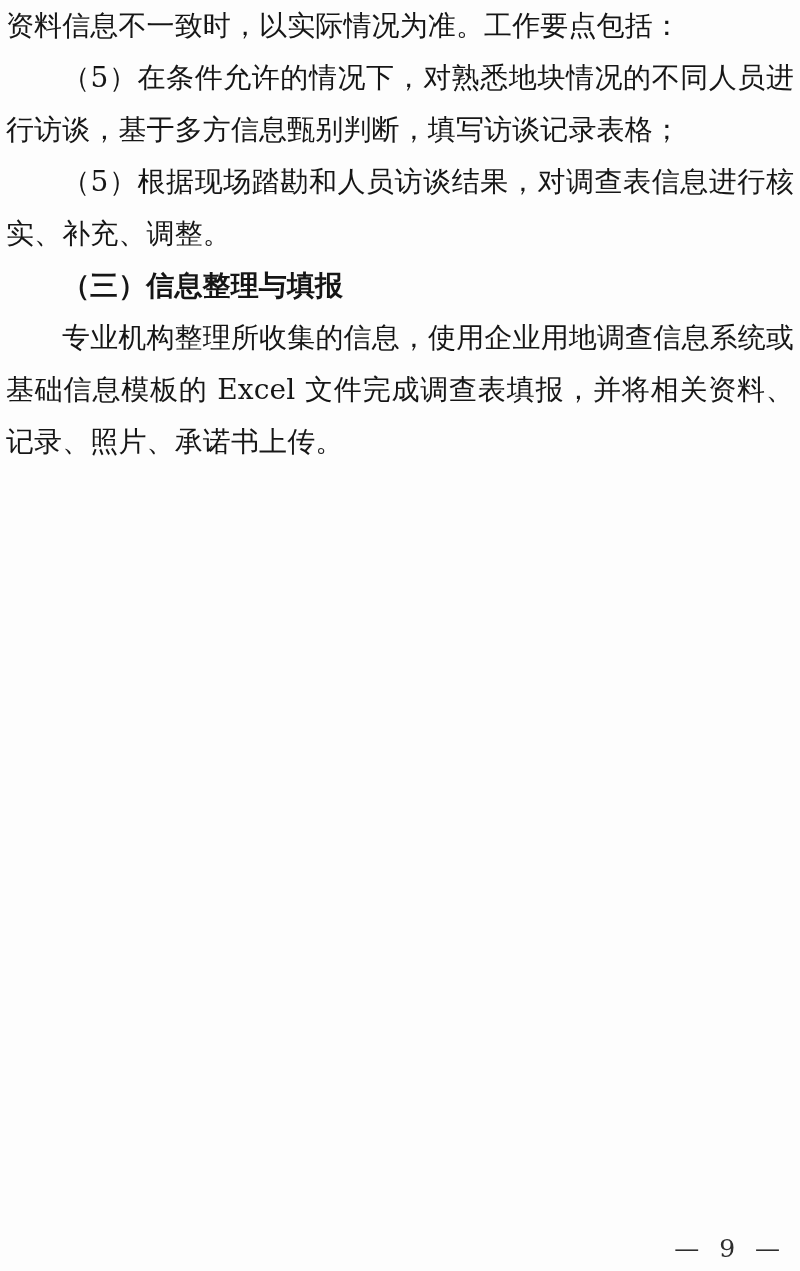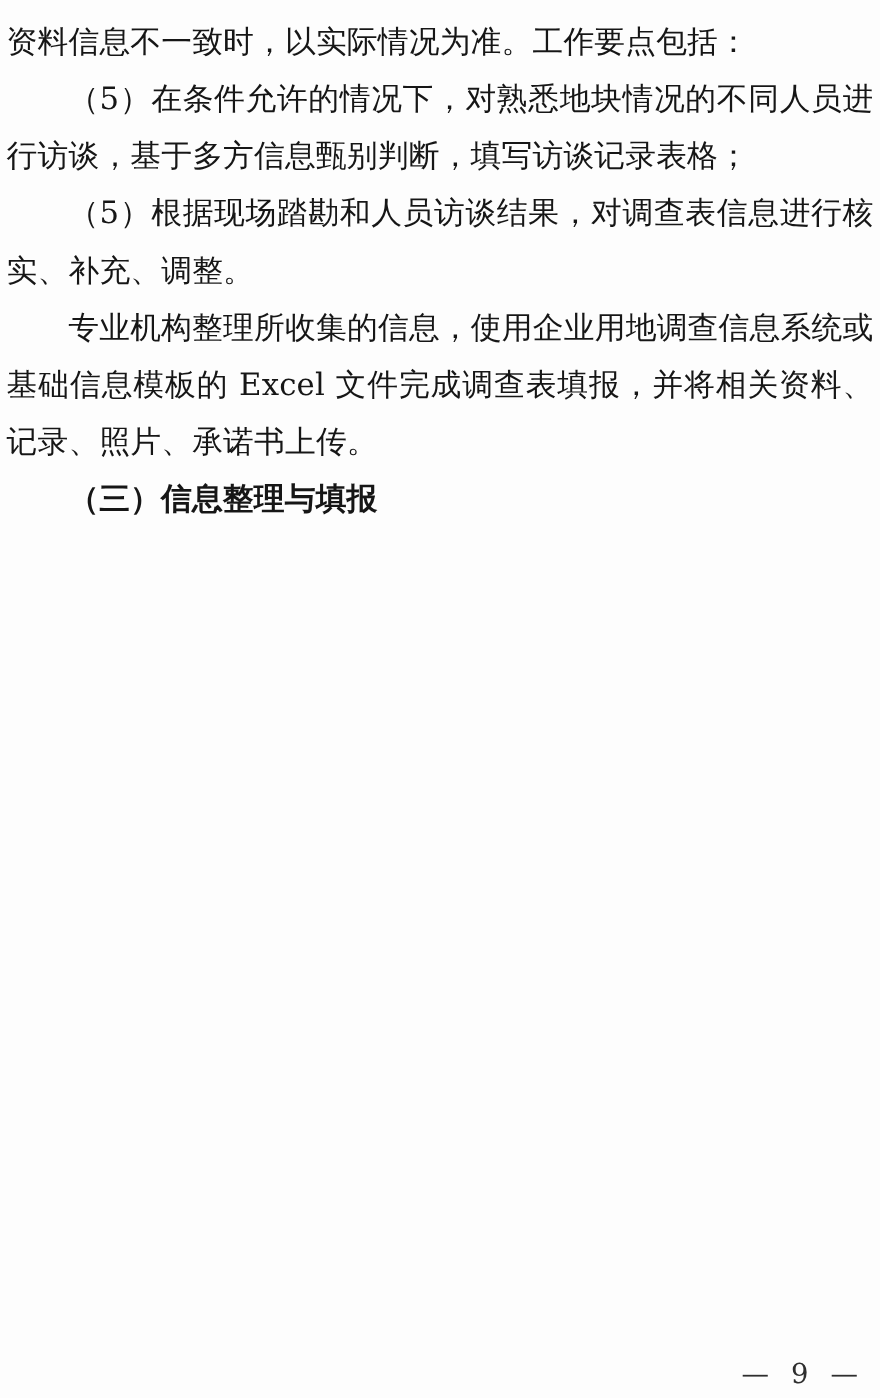--- a/index.html
+++ b/index.html
@@ -12,21 +12,21 @@
     background: #fdfdfd;
     font-family: "DejaVu Serif", "Liberation Serif", serif;
     color: #161616;
     overflow: hidden;
   }
   .page {
     position: relative;
     width: 800px;
     height: 1271px;
     box-sizing: border-box;
-    padding: 12px 6px;
+    padding: 0 6px;
     background: #fdfdfd;
   }
   .block {
     margin: 0;
     font-size: 28px;
     line-height: 52px;
     text-align: justify;
     text-justify: inter-ideograph;
     letter-spacing: 0.12px;
   }
@@ -53,20 +53,20 @@
 
   <p class="block">资料信息不一致时，以实际情况为准。工作要点包括：</p>
 
 
 
 
   <p class="block indent">（5）在条件允许的情况下，对熟悉地块情况的不同人员进行访谈，基于多方信息甄别判断，填写访谈记录表格；</p>
 
   <p class="block indent">（5）根据现场踏勘和人员访谈结果，对调查表信息进行核实、补充、调整。</p>
 
+  <p class="block indent section-heading">（三）信息整理与填报</p>
+
   <p class="block indent">专业机构整理所收集的信息，使用企业用地调查信息系统或基础信息模板的 Excel 文件完成调查表填报，并将相关资料、记录、照片、承诺书上传。</p>
-
-  <p class="block indent section-heading">（三）信息整理与填报</p>
 
 
   <div class="page-number">— 9 —</div>
 
 </div>
 
 </body></html>

